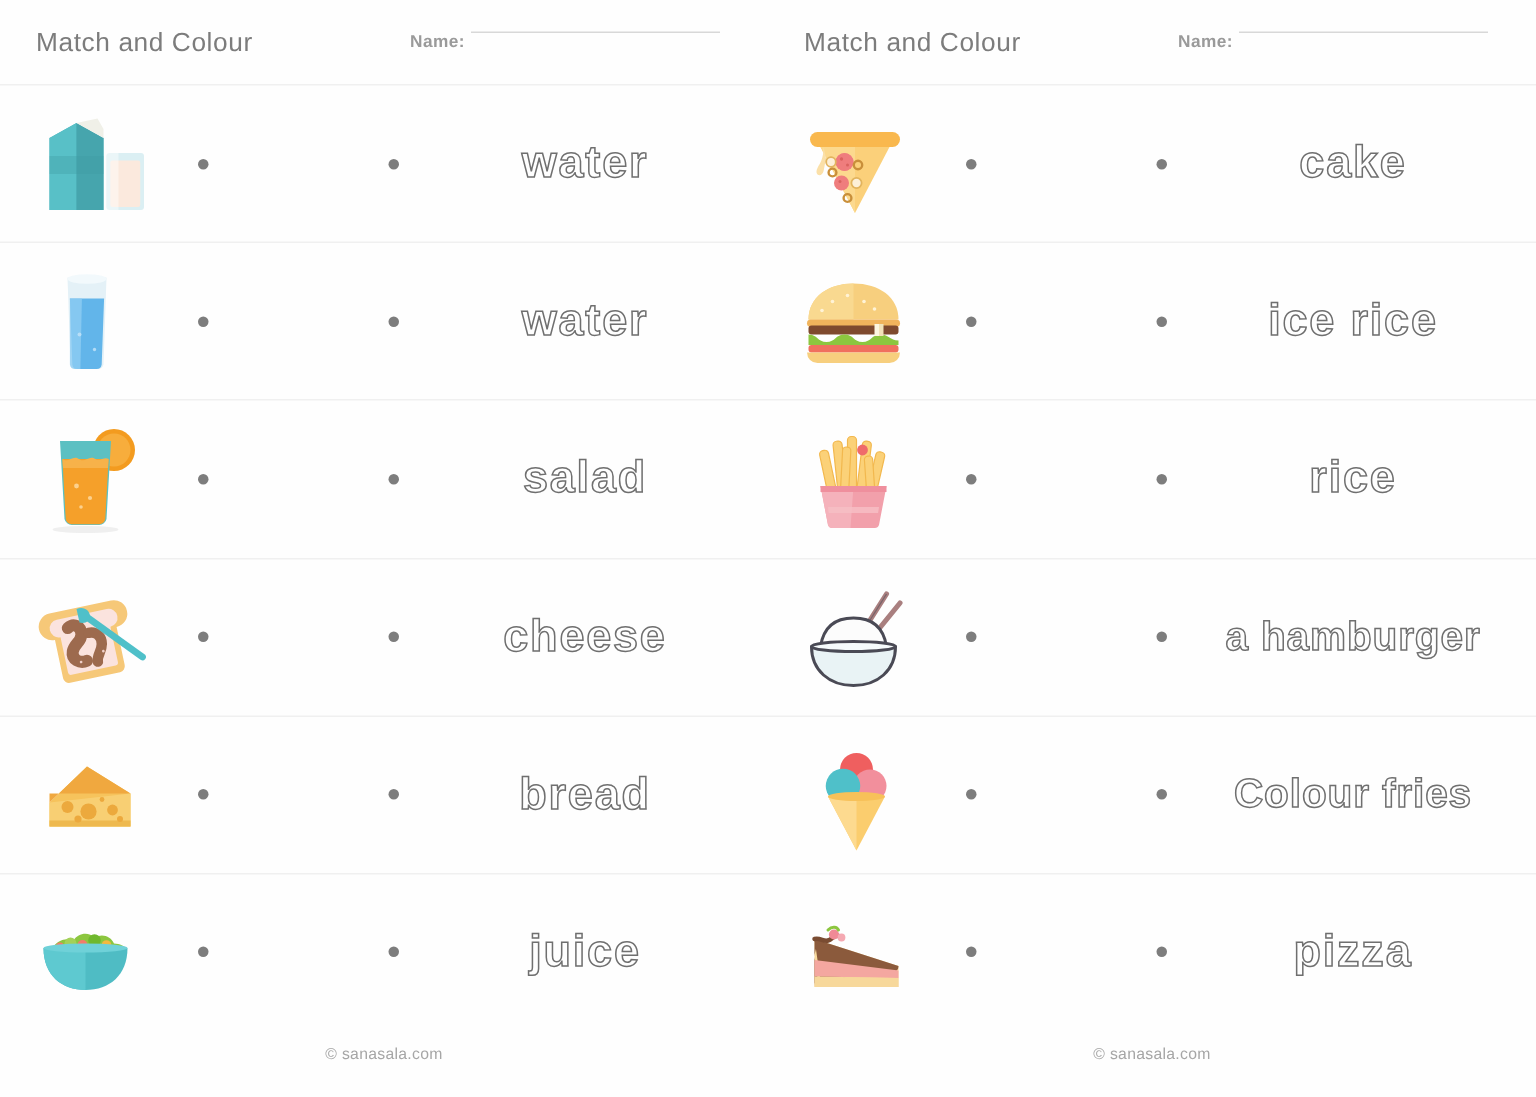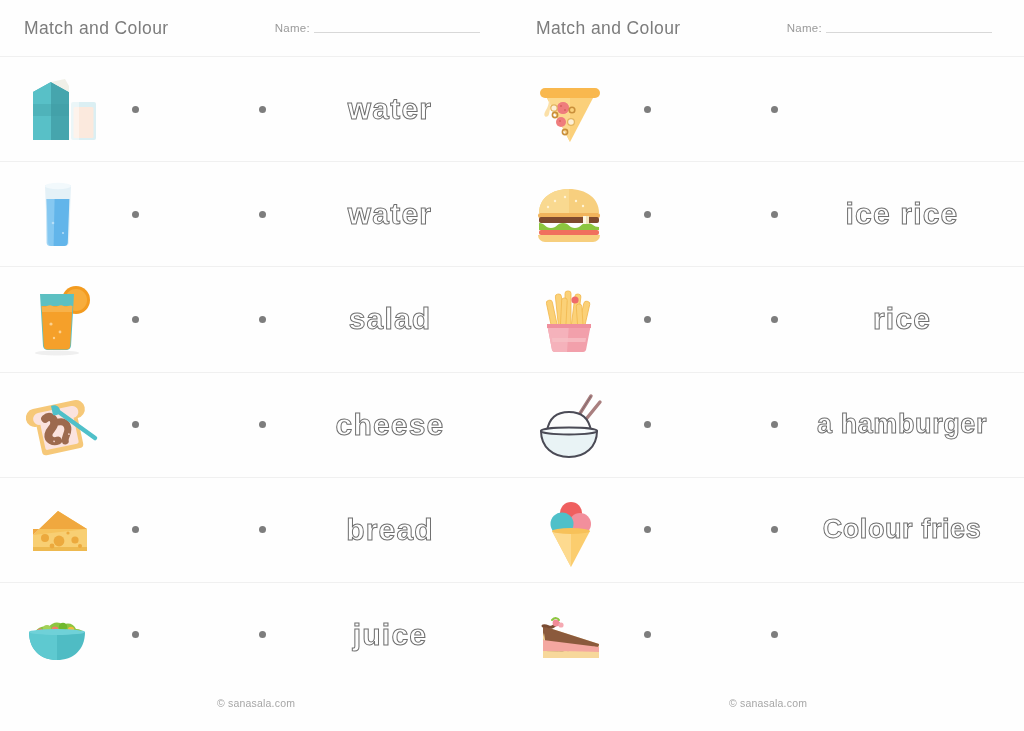--- a/index.html
+++ b/index.html
@@ -45,23 +45,24 @@
   .sheet-title {
     font-size: 17.5px;
     color: #7c7c7c;
     letter-spacing: 0.4px;
     font-weight: 400;
     white-space: nowrap;
   }
   .name-block {
     margin-left: auto;
     display: flex;
-    align-items: flex-end;
+    align-items: flex-start;
     gap: 4px;
     padding-right: 10px;
+    font-weight: bold;
   }
   .name-label {
     font-size: 11.5px;
     color: #9a9a9a;
     letter-spacing: 0.3px;
   }
   .name-rule {
     width: 166px;
     height: 1px;
     background: #d8d8d8;
@@ -365,20 +366,23 @@
             <circle cx="46" cy="62" r="2.6" fill="none" stroke="#c98f3a" stroke-width="1.6"></circle>
           </svg>
         </div>
         <div class="cell-dot-left">
             <span class="dot"></span>
           </div>
         <div class="cell-gap"></div>
         <div class="cell-dot-right">
             <span class="dot"></span>
           </div>
+        <div class="cell-word">
+          <span class="word">cake</span>
+        </div>
       </div>
 
       <div class="row">
         <div class="cell-pic">
           <svg class="icon-svg" width="100" height="78" viewBox="0 0 100 78">
             <path d="M20 38 c0 -15 13 -24 30 -24 s30 9 30 24 z" fill="#f7cf7e"></path>
             <path d="M20 38 c0 -15 13 -24 30 -24 v24 z" fill="#f9d990"></path>
             <circle cx="36" cy="26" r="1.2" fill="#fff3d6"></circle>
             <circle cx="46" cy="22" r="1.2" fill="#fff3d6"></circle>
             <circle cx="57" cy="26" r="1.2" fill="#fff3d6"></circle>
@@ -496,20 +500,23 @@
             <path d="M33 24 c3 -3 6 -2 7 0" stroke="#8cc63f" stroke-width="2" fill="none" stroke-linecap="round"></path>
           </svg>
         </div>
         <div class="cell-dot-left">
             <span class="dot"></span>
           </div>
         <div class="cell-gap"></div>
         <div class="cell-dot-right">
             <span class="dot"></span>
           </div>
+        <div class="cell-word">
+          <span class="word">pizza</span>
+        </div>
       </div>
 
     </div>
 
     <div class="sheet-footer">
       <span class="copyright">© sanasala.com</span>
     </div>
   </div>
 
 </div>

